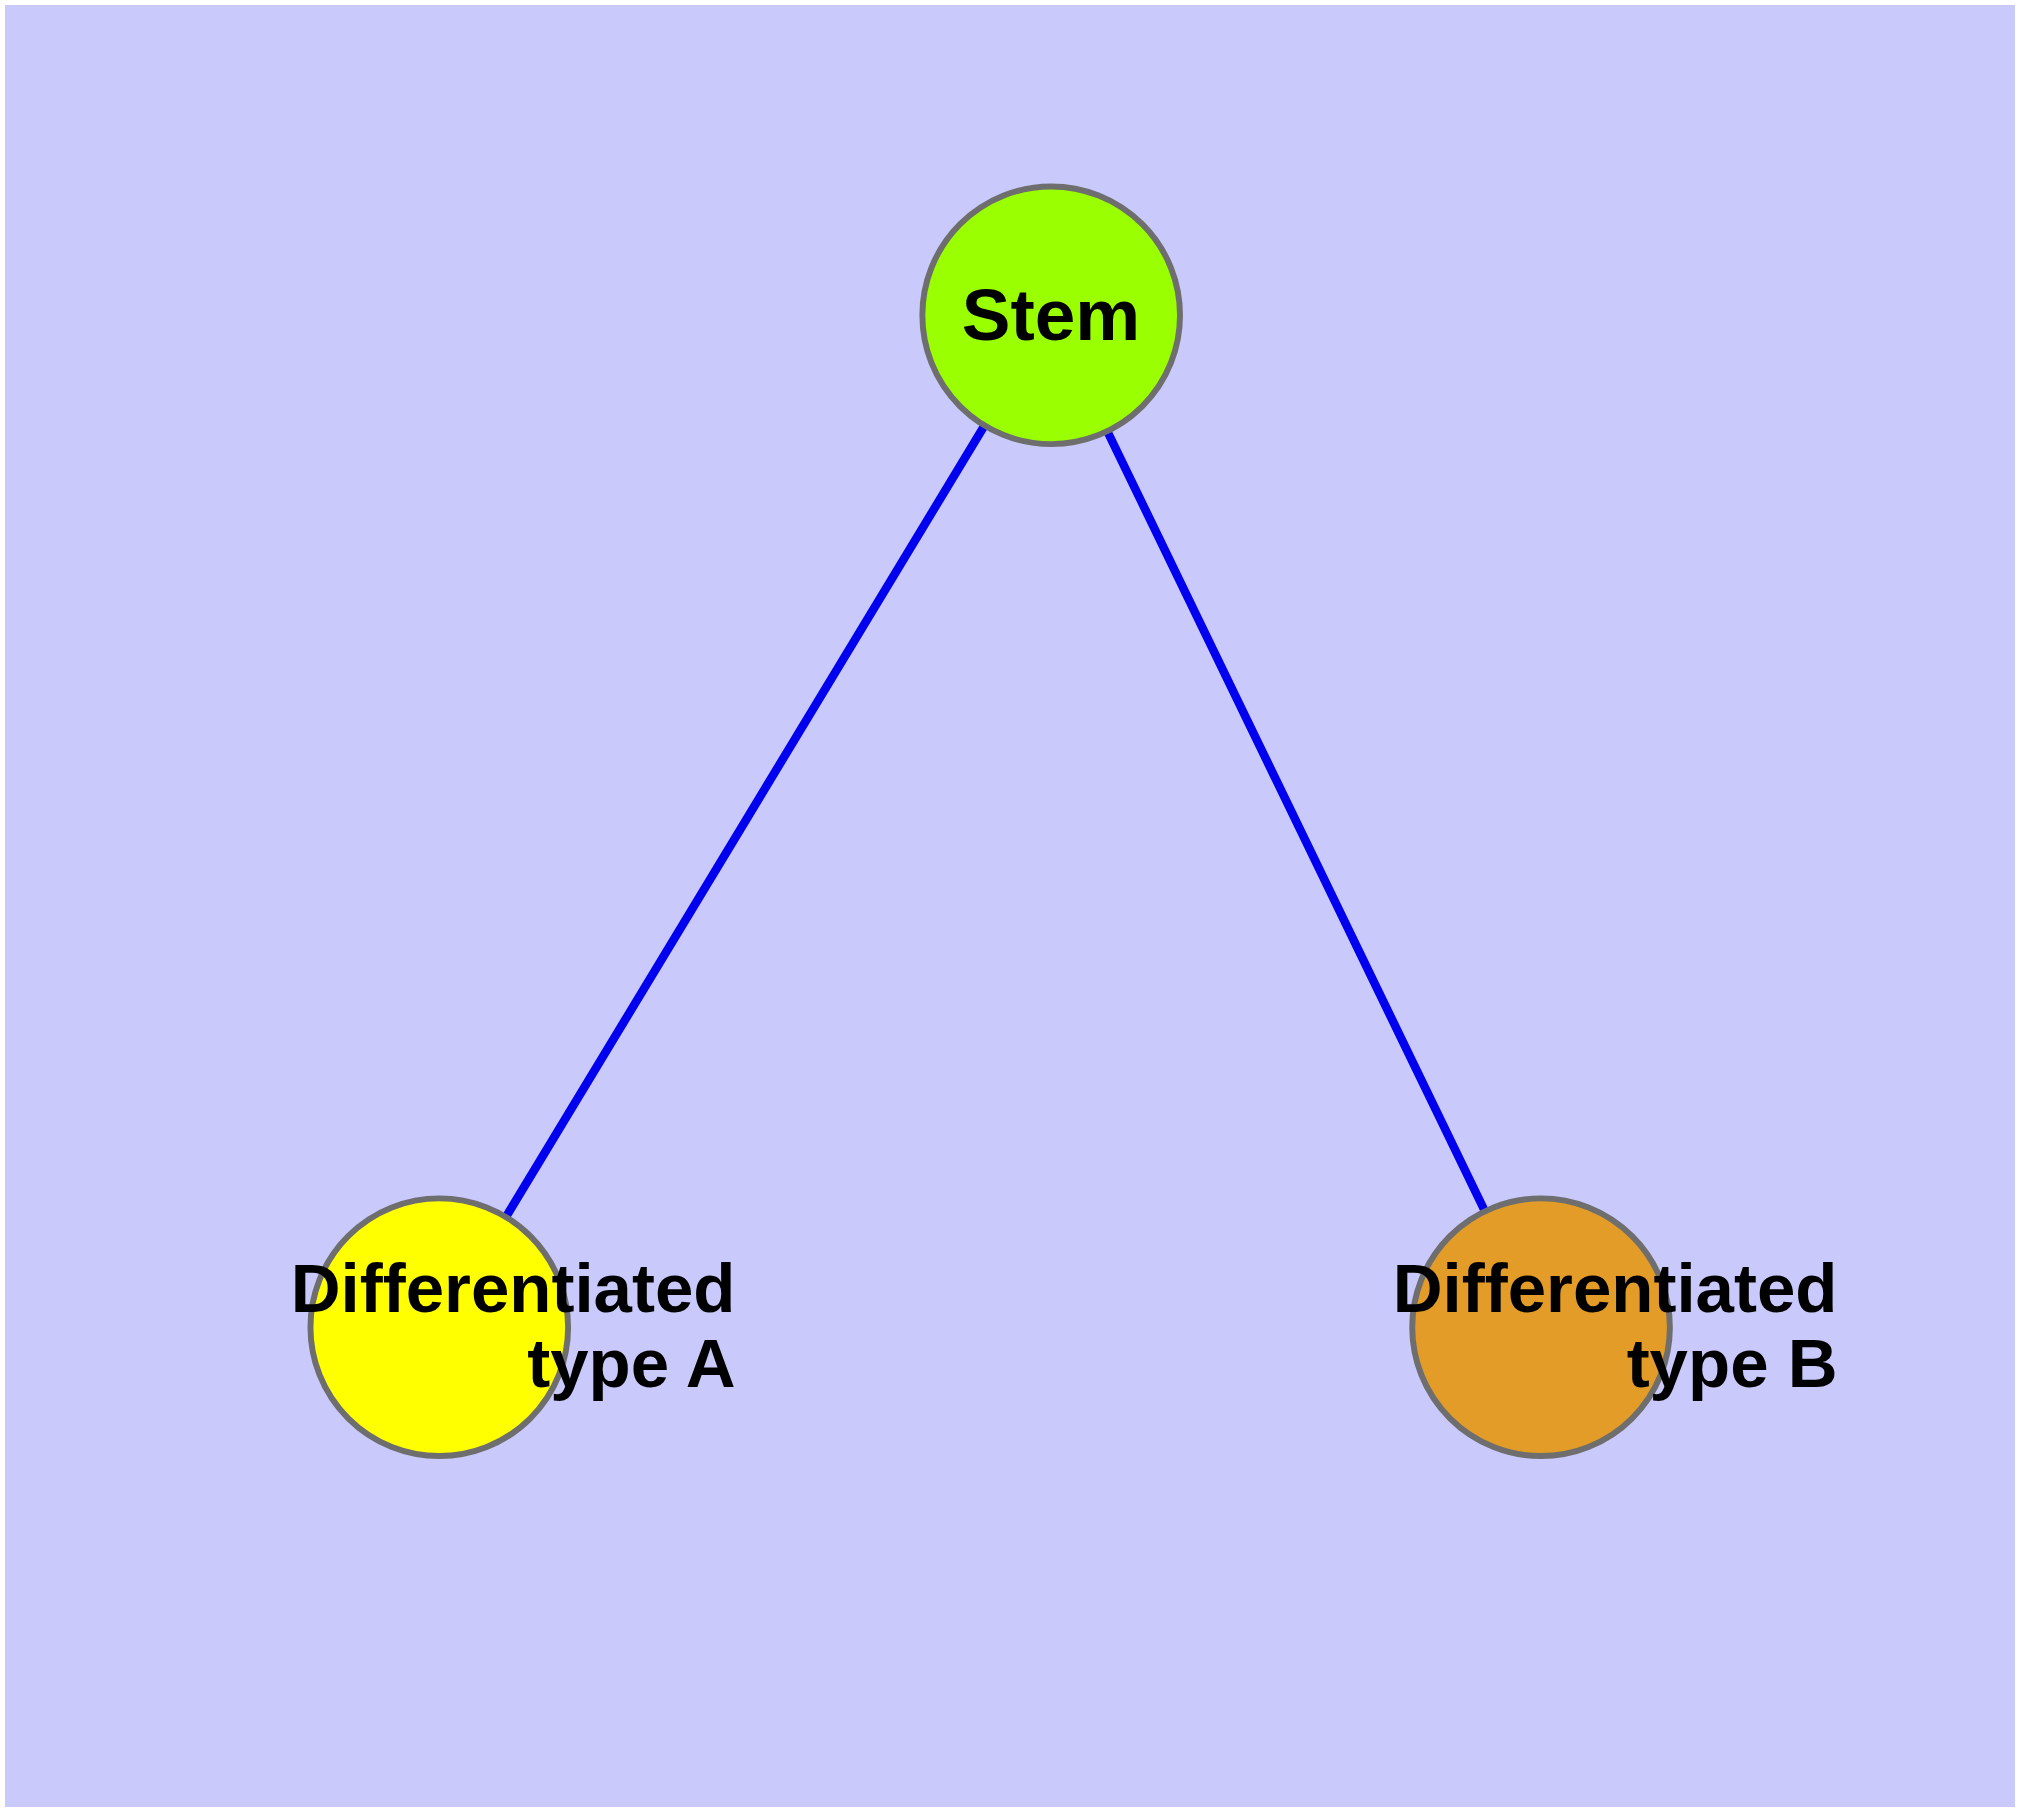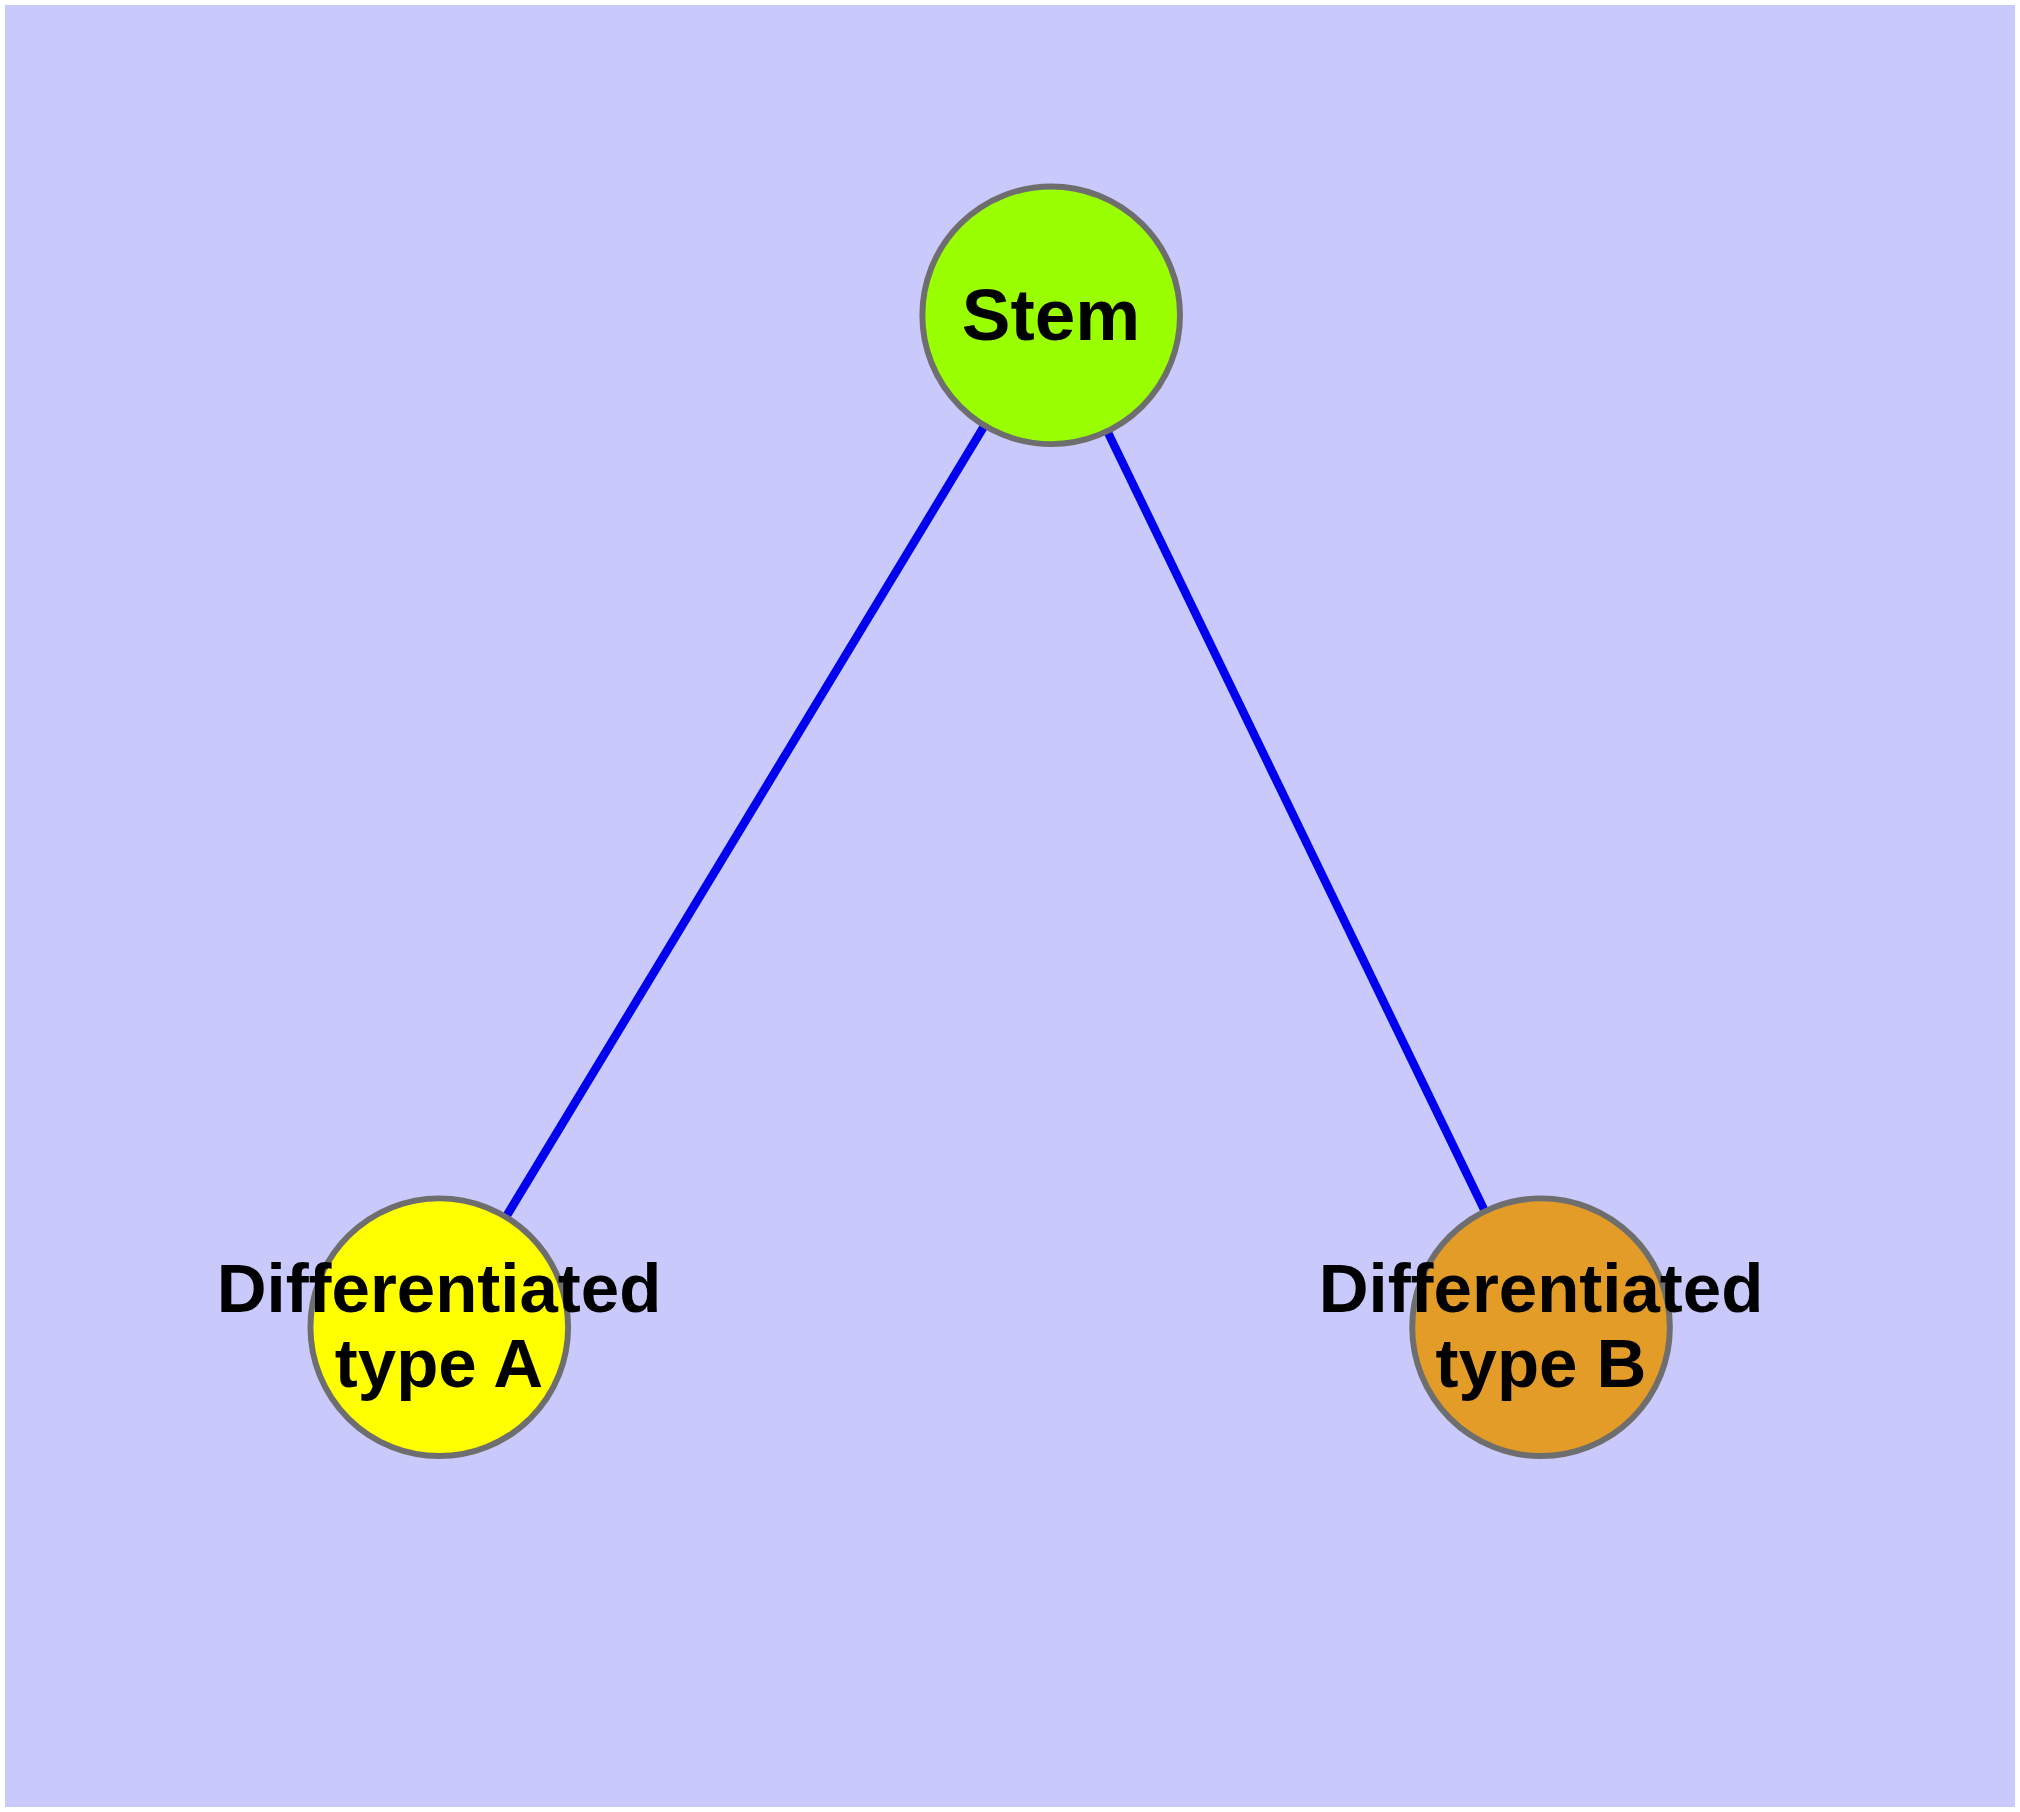--- a/index.html
+++ b/index.html
@@ -49,21 +49,21 @@
   .node-circle {
     stroke: #6e6e6e;
     stroke-width: 7;
   }
 
   .node-label {
     position: absolute;
     color: #000000;
     font-family: "Liberation Sans", sans-serif;
     font-weight: bold;
-    text-align: center;
+    text-align: right;
     line-height: 1.08;
     white-space: pre-line;
     pointer-events: none;
     -webkit-font-smoothing: antialiased;
   }
 
   #label-stem {
     font-size: 73px;
     left: 1051px;
     top: 315px;

